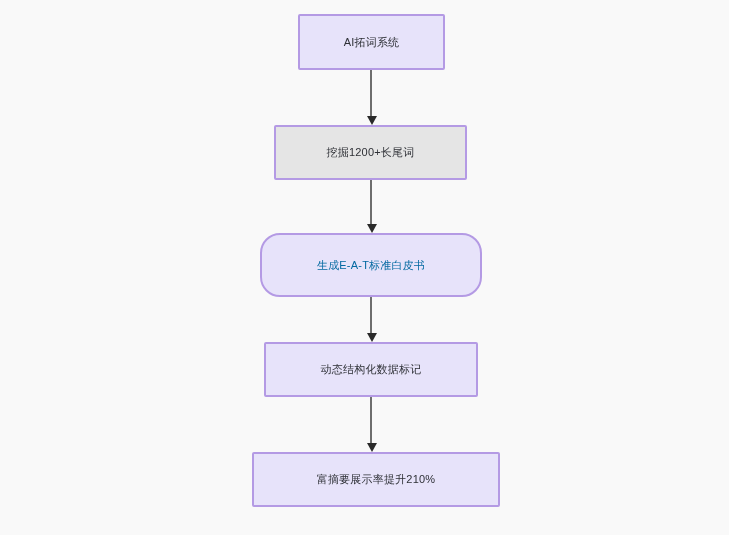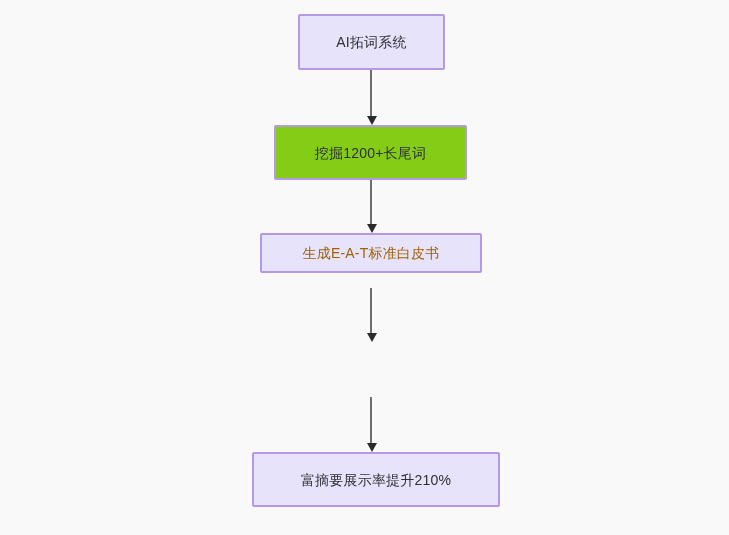--- a/index.html
+++ b/index.html
@@ -24,21 +24,21 @@
   .node {
     position: absolute;
     box-sizing: border-box;
     background: #e7e3fa;
     border: 2px solid #b49ae4;
     border-radius: 2px;
     display: flex;
     align-items: center;
     justify-content: center;
     color: #2e3036;
-    font-size: 14px;
+    font-size: 11px;
     line-height: 1;
     letter-spacing: 0.2px;
     white-space: nowrap;
   }
   .node-label {
     display: block;
   }
   .edge {
     position: absolute;
     width: 0;
@@ -78,23 +78,26 @@
     <div class="edge-head" style="top: 45px; border-top-color: rgb(42, 42, 42);"></div>
   </div>
   <div class="edge" style="left: 371px; top: 397px; height: 55px;">
     <div class="edge-line" style="height: 47px; background: rgb(110, 110, 110); left: -1px;"></div>
     <div class="edge-head" style="top: 46px; border-top-color: rgb(42, 42, 42);"></div>
   </div>
 
   <div class="node" style="left: 298px; top: 14px; width: 147px; height: 56px; background: rgb(231, 227, 250); border-color: rgb(180, 154, 228); color: rgb(46, 48, 54);">
     <span class="node-label">AI拓词系统</span>
   </div>
-  <div class="node" style="left: 274px; top: 125px; width: 193px; height: 55px; background: #84cc16; border-color: rgb(180, 154, 228); color: rgb(46, 48, 54);">
+  <div class="node" style="left: 274px; top: 125px; width: 193px; height: 55px; background: #e5e5e5; border-color: rgb(180, 154, 228); color: rgb(46, 48, 54);">
     <span class="node-label">挖掘1200+长尾词</span>
   </div>
-  <div class="node" style="left: 260px; top: 233px; width: 222px; height: 40px; background: rgb(231, 227, 250); border-color: rgb(180, 154, 228); color: #a16207;">
+  <div class="node" style="left: 260px; top: 233px; width: 222px; height: 64px; background: rgb(231, 227, 250); border-color: rgb(180, 154, 228); color: #0369a1; border-radius: 20px;">
     <span class="node-label">生成E-A-T标准白皮书</span>
+  </div>
+  <div class="node" style="left: 264px; top: 342px; width: 214px; height: 55px; background: rgb(231, 227, 250); border-color: rgb(180, 154, 228); color: rgb(46, 48, 54);">
+    <span class="node-label">动态结构化数据标记</span>
   </div>
   <div class="node" style="left: 252px; top: 452px; width: 248px; height: 55px; background: rgb(231, 227, 250); border-color: rgb(180, 154, 228); color: rgb(46, 48, 54);">
     <span class="node-label">富摘要展示率提升210%</span>
   </div>
 
 </div>
 
 </body></html>

